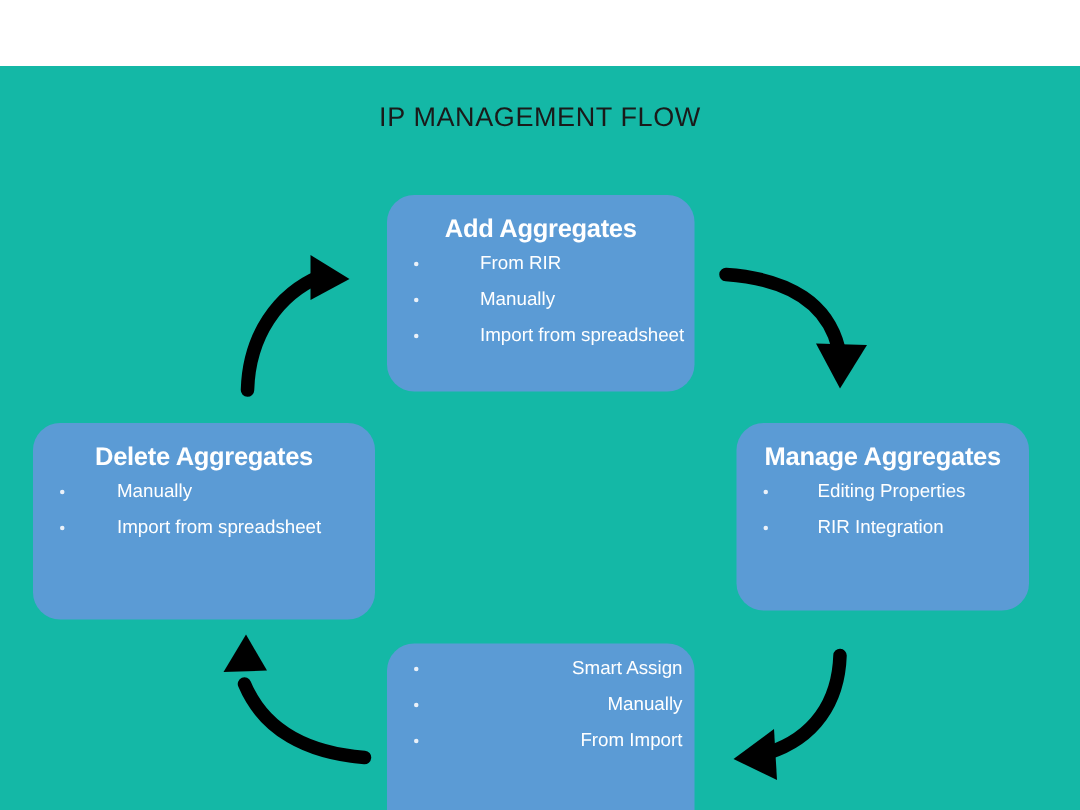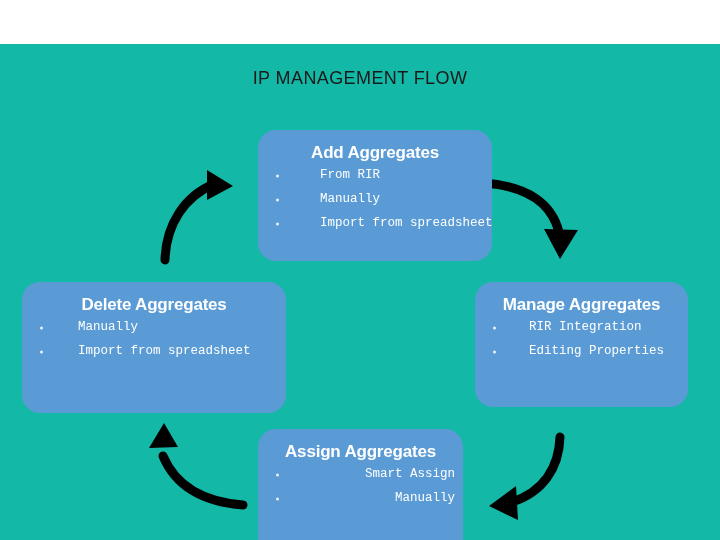--- a/index.html
+++ b/index.html
@@ -44,21 +44,20 @@
     font-weight: bold;
     font-size: 17px;
     color: #ffffff;
     margin: 3px 0 6px 0;
     letter-spacing: -0.2px;
   }
   .node-list {
     list-style: none;
     margin: 0;
     padding: 0 0 0 8px;
-    font-family: Liberation Mono, monospace;
   }
   .node-list li {
     position: relative;
     font-size: 12.5px;
     line-height: 1.05;
     color: #ffffff;
     padding: 0 0 0 46px;
     margin: 0 0 11px 0;
     white-space: nowrap;
   }
@@ -69,24 +68,24 @@
     top: 50%;
     transform: translateY(-50%);
     width: 3px;
     height: 3px;
     background: #eaf1f9;
     border-radius: 50%;
     display: block;
   }
 
   
-  #node-add     { left: 258px; top: 86px;  width: 234px; height: 131px; }
-  #node-manage  { left: 475px; top: 238px; width: 213px; height: 125px; }
+  #node-add     { left: 258px; top: 86px;  width: 205px; height: 131px; }
+  #node-manage  { left: 491px; top: 238px; width: 195px; height: 125px; }
   #node-assign  { left: 258px; top: 385px; width: 205px; height: 130px; }
-  #node-delete  { left: 22px;  top: 238px; width: 264px; height: 131px; }
+  #node-delete  { left: 22px;  top: 238px; width: 228px; height: 131px; }
 
   #node-delete .node-list li { padding-left: 40px; }
   #node-manage .node-list li { padding-left: 38px; }
   #node-assign .node-list li { padding-left: 46px; text-align: right; }
 
   .arrow-layer {
     position: absolute;
     left: 0; top: 0;
     width: 720px;
     height: 540px;
@@ -128,30 +127,30 @@
     <ul class="node-list">
       <li><span class="bullet"></span><span>From RIR</span></li>
       <li><span class="bullet"></span><span>Manually</span></li>
       <li><span class="bullet"></span><span>Import from spreadsheet</span></li>
     </ul>
   </div>
 
   <div class="node" id="node-manage">
     <div class="node-title">Manage Aggregates</div>
     <ul class="node-list">
+      <li><span class="bullet"></span><span>Editing Properties</span></li>
       <li><span class="bullet"></span><span>RIR Integration</span></li>
-      <li><span class="bullet"></span><span>Editing Properties</span></li>
     </ul>
   </div>
 
   <div class="node" id="node-assign">
-    <div class="node-title">Assign Aggregates</div>
     <ul class="node-list">
       <li><span class="bullet"></span><span>Smart Assign</span></li>
       <li><span class="bullet"></span><span>Manually</span></li>
+      <li><span class="bullet"></span><span>From Import</span></li>
     </ul>
   </div>
 
   <div class="node" id="node-delete">
     <div class="node-title">Delete Aggregates</div>
     <ul class="node-list">
       <li><span class="bullet"></span><span>Manually</span></li>
       <li><span class="bullet"></span><span>Import from spreadsheet</span></li>
     </ul>
   </div>

